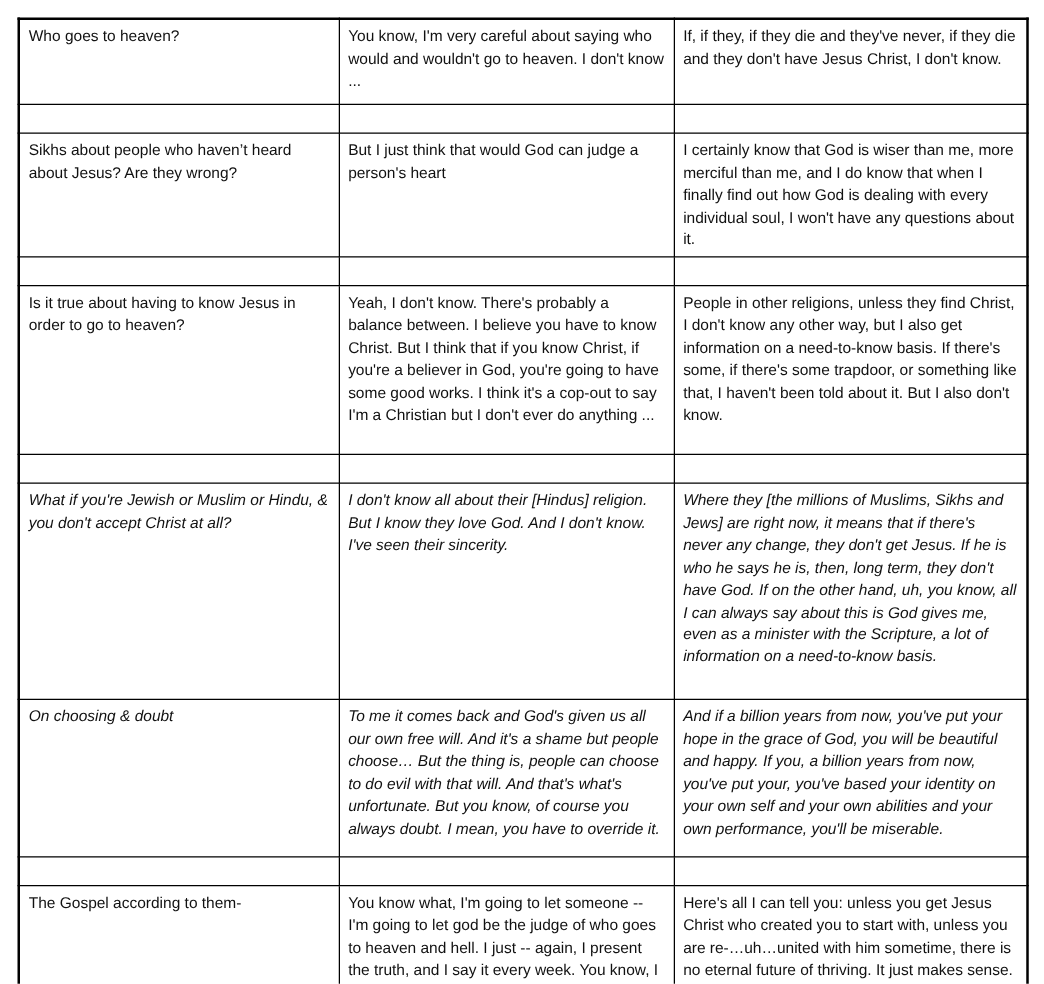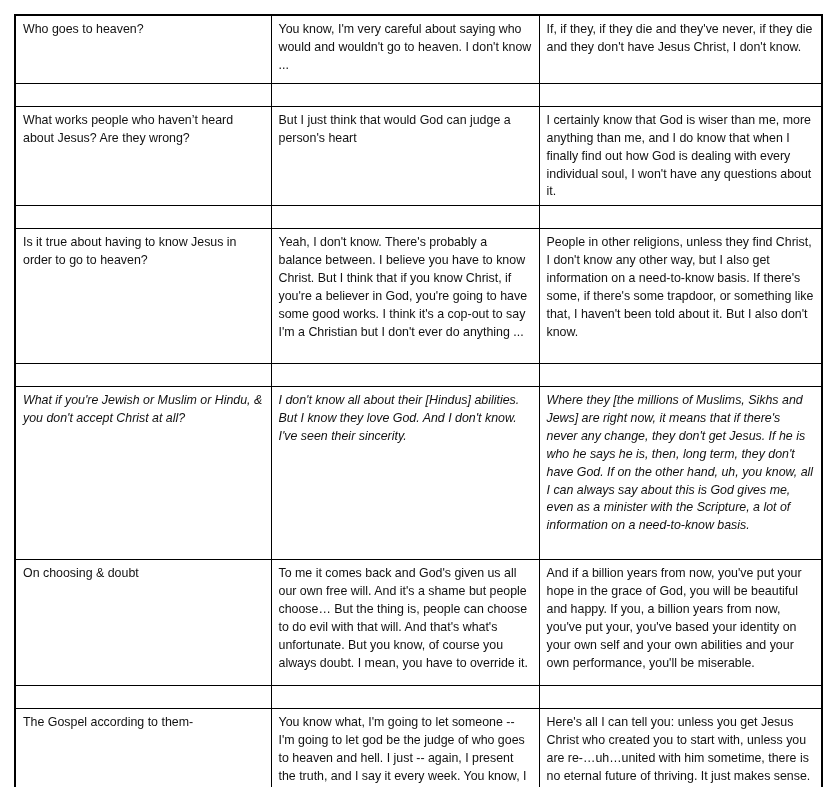--- a/index.html
+++ b/index.html
@@ -55,21 +55,21 @@
     border: 1px solid #000;
   }
   td.topic-cell { font-size: 12.4px; }
   td.quote-cell { font-size: 12.4px; }
 
   
   tr#row-1 td { height: 58px; }
   tr#row-2 td { height: 85px; }
   tr#row-3 td { height: 125px; }
   tr#row-4 td { height: 163px; font-style: italic; }
-  tr#row-5 td { height: 116px; }
+  tr#row-5 td { height: 116px; font-style: italic; }
   tr#row-6 td { height: 112px; }
 </style>
 </head>
 <body>
 
 <div id="page">
   <table id="interview-table">
     <colgroup>
       <col class="c1">
       <col class="c2">
@@ -82,44 +82,44 @@
         <td class="quote-cell">You know, I'm very careful about saying who would and wouldn't go to heaven. I don't know ...</td>
         <td class="quote-cell">If, if they, if they die and they've never, if they die and they don't have Jesus Christ, I don't know.</td>
       </tr>
       <tr class="spacer-row">
         <td></td>
         <td></td>
         <td></td>
       </tr>
 
       <tr class="content-row" id="row-2">
-        <td class="topic-cell">What works people who haven’t heard about Jesus? Are they wrong?</td>
+        <td class="topic-cell">Sikhs about people who haven’t heard about Jesus? Are they wrong?</td>
         <td class="quote-cell">But I just think that would God can judge a person's heart</td>
-        <td class="quote-cell">I certainly know that God is wiser than me, more anything than me, and I do know that when I finally find out how God is dealing with every individual soul, I won't have any questions about it.</td>
+        <td class="quote-cell">I certainly know that God is wiser than me, more merciful than me, and I do know that when I finally find out how God is dealing with every individual soul, I won't have any questions about it.</td>
       </tr>
       <tr class="spacer-row">
         <td></td>
         <td></td>
         <td></td>
       </tr>
 
       <tr class="content-row" id="row-3">
         <td class="topic-cell">Is it true about having to know Jesus in order to go to heaven?</td>
         <td class="quote-cell">Yeah, I don't know. There's probably a balance between. I believe you have to know Christ. But I think that if you know Christ, if you're a believer in God, you're going to have some good works. I think it's a cop-out to say I'm a Christian but I don't ever do anything ...</td>
         <td class="quote-cell">People in other religions, unless they find Christ, I don't know any other way, but I also get information on a need-to-know basis. If there's some, if there's some trapdoor, or something like that, I haven't been told about it. But I also don't know.</td>
       </tr>
       <tr class="spacer-row">
         <td></td>
         <td></td>
         <td></td>
       </tr>
 
       <tr class="content-row" id="row-4">
         <td class="topic-cell">What if you're Jewish or Muslim or Hindu, &amp; you don't accept Christ at all?</td>
-        <td class="quote-cell">I don't know all about their [Hindus] abilities. But I know they love God. And I don't know. I've seen their sincerity.</td>
+        <td class="quote-cell">I don't know all about their [Hindus] religion. But I know they love God. And I don't know. I've seen their sincerity.</td>
         <td class="quote-cell">Where they [the millions of Muslims, Sikhs and Jews] are right now, it means that if there's never any change, they don't get Jesus. If he is who he says he is, then, long term, they don't have God. If on the other hand, uh, you know, all I can always say about this is God gives me, even as a minister with the Scripture, a lot of information on a need-to-know basis.</td>
       </tr>
 
       <tr class="content-row" id="row-5">
         <td class="topic-cell">On choosing &amp; doubt</td>
         <td class="quote-cell">To me it comes back and God's given us all our own free will. And it's a shame but people choose… But the thing is, people can choose to do evil with that will. And that's what's unfortunate. But you know, of course you always doubt. I mean, you have to override it.</td>
         <td class="quote-cell">And if a billion years from now, you've put your hope in the grace of God, you will be beautiful and happy. If you, a billion years from now, you've put your, you've based your identity on your own self and your own abilities and your own performance, you'll be miserable.</td>
       </tr>
       <tr class="spacer-row">
         <td></td>

